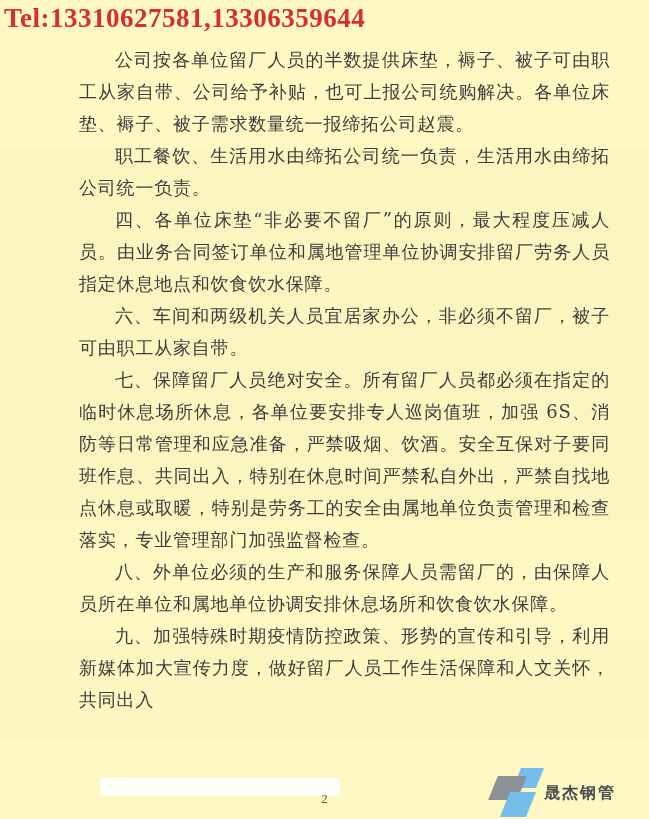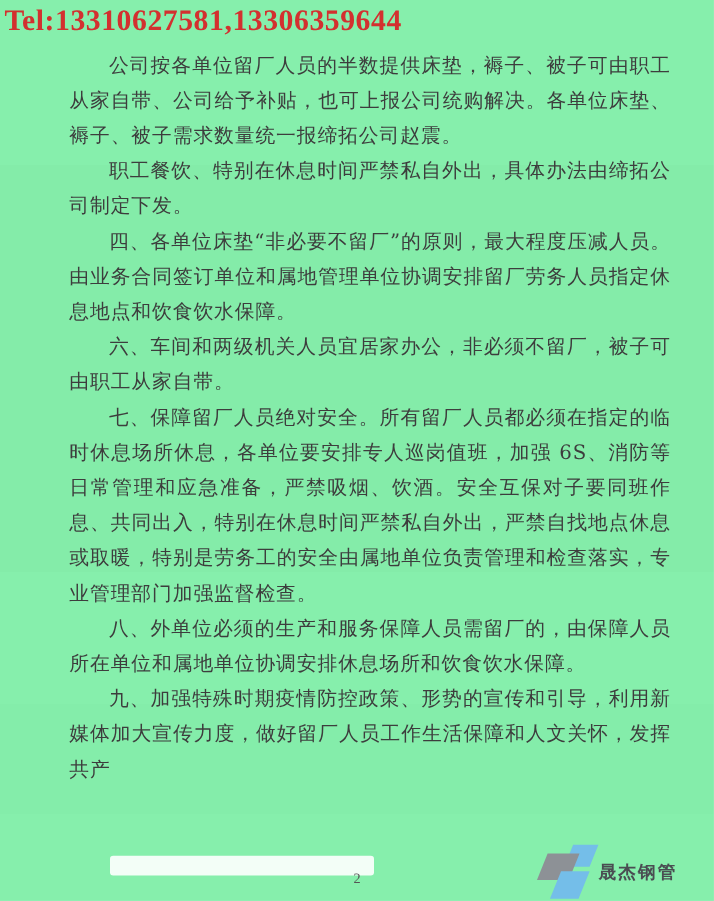--- a/index.html
+++ b/index.html
@@ -1,40 +1,40 @@
 <!DOCTYPE html>
 <html><head>
 <meta charset="utf-8">
 <style>
   html,body{margin:0;padding:0;background:#e9e9e9;}
   .page{
     position:relative;
     width:649px;height:819px;
     margin:0 auto;
-    background:#86efac;
+    background:#fef9c3;
     overflow:hidden;
     font-family:"DejaVu Serif","Liberation Serif",serif;
   }
   
   .scan-band{position:absolute;left:0;width:100%;pointer-events:none;}
   .band-a{top:150px;height:370px;background:rgba(0,0,0,0.012);}
   .band-b{top:640px;height:100px;background:rgba(0,0,0,0.008);}
   .light-patch{position:absolute;left:100px;top:778px;width:240px;height:18px;
     background:rgba(255,255,255,0.9);border-radius:3px;pointer-events:none;}
 
   .tel-line{
     position:absolute;top:3px;left:4px;
     font-family:"Liberation Serif","DejaVu Serif",serif;
     font-size:27px;font-weight:bold;
     color:#d3302f;
     letter-spacing:0.5px;
     white-space:nowrap;
   }
   .content{
-    position:absolute;top:44px;left:63px;right:39px;
+    position:absolute;top:44px;left:79px;right:39px;
     color:#3d3d3d;
     font-size:18px;line-height:32px;
     letter-spacing:0.8px;
     text-align:justify;
   }
   .content p{margin:0;text-indent:2em;}
 
   .page-number{
     position:absolute;left:0;bottom:12px;width:100%;
     text-align:center;
@@ -67,26 +67,26 @@
 <div class="page">
 
   <div class="scan-band band-a"></div>
   <div class="scan-band band-b"></div>
   <div class="light-patch"></div>
 
   <div class="tel-line">Tel:13310627581,13306359644</div>
 
   <div class="content">
     <p>公司按各单位留厂人员的半数提供床垫，褥子、被子可由职工从家自带、公司给予补贴，也可上报公司统购解决。各单位床垫、褥子、被子需求数量统一报缔拓公司赵震。</p>
-    <p>职工餐饮、特别在休息时间严禁私自外出，具体办法由缔拓公司制定下发。</p>
+    <p>职工餐饮、生活用水由缔拓公司统一负责，生活用水由缔拓公司统一负责。</p>
     <p>四、各单位床垫“非必要不留厂”的原则，最大程度压减人员。由业务合同签订单位和属地管理单位协调安排留厂劳务人员指定休息地点和饮食饮水保障。</p>
     <p>六、车间和两级机关人员宜居家办公，非必须不留厂，被子可由职工从家自带。</p>
     <p>七、保障留厂人员绝对安全。所有留厂人员都必须在指定的临时休息场所休息，各单位要安排专人巡岗值班，加强 6S、消防等日常管理和应急准备，严禁吸烟、饮酒。安全互保对子要同班作息、共同出入，特别在休息时间严禁私自外出，严禁自找地点休息或取暖，特别是劳务工的安全由属地单位负责管理和检查落实，专业管理部门加强监督检查。</p>
     <p>八、外单位必须的生产和服务保障人员需留厂的，由保障人员所在单位和属地单位协调安排休息场所和饮食饮水保障。</p>
-    <p>九、加强特殊时期疫情防控政策、形势的宣传和引导，利用新媒体加大宣传力度，做好留厂人员工作生活保障和人文关怀，发挥共产</p>
+    <p>九、加强特殊时期疫情防控政策、形势的宣传和引导，利用新媒体加大宣传力度，做好留厂人员工作生活保障和人文关怀，共同出入</p>
   </div>
 
   <div class="page-number">2</div>
 
   <div class="logo">
     <span class="shape lg-blue-top">
         <i></i>
       </span>
     <span class="shape lg-gray">
         <i></i>

